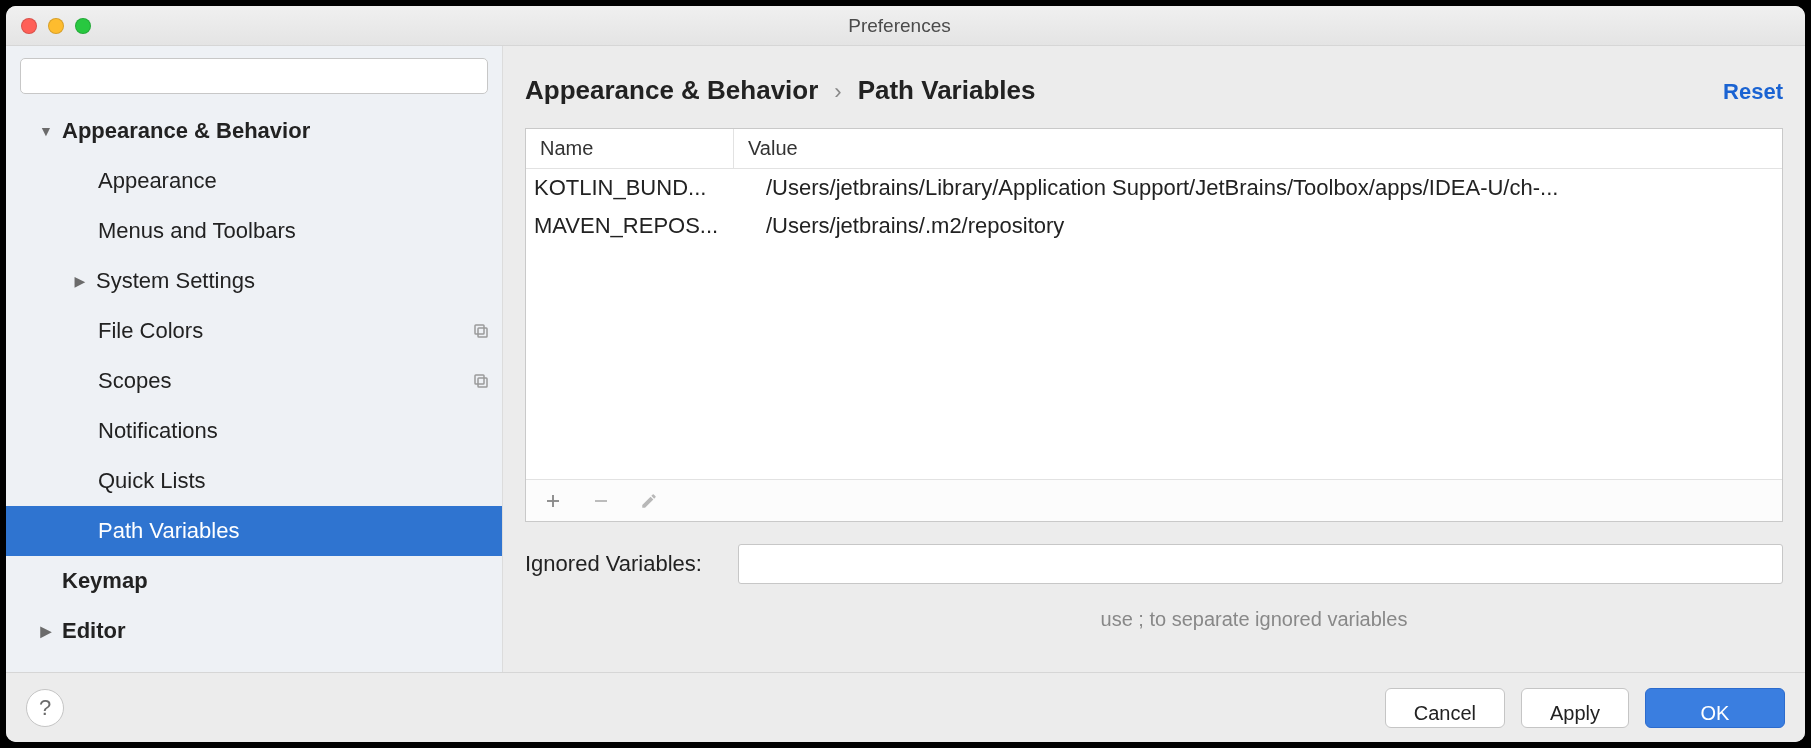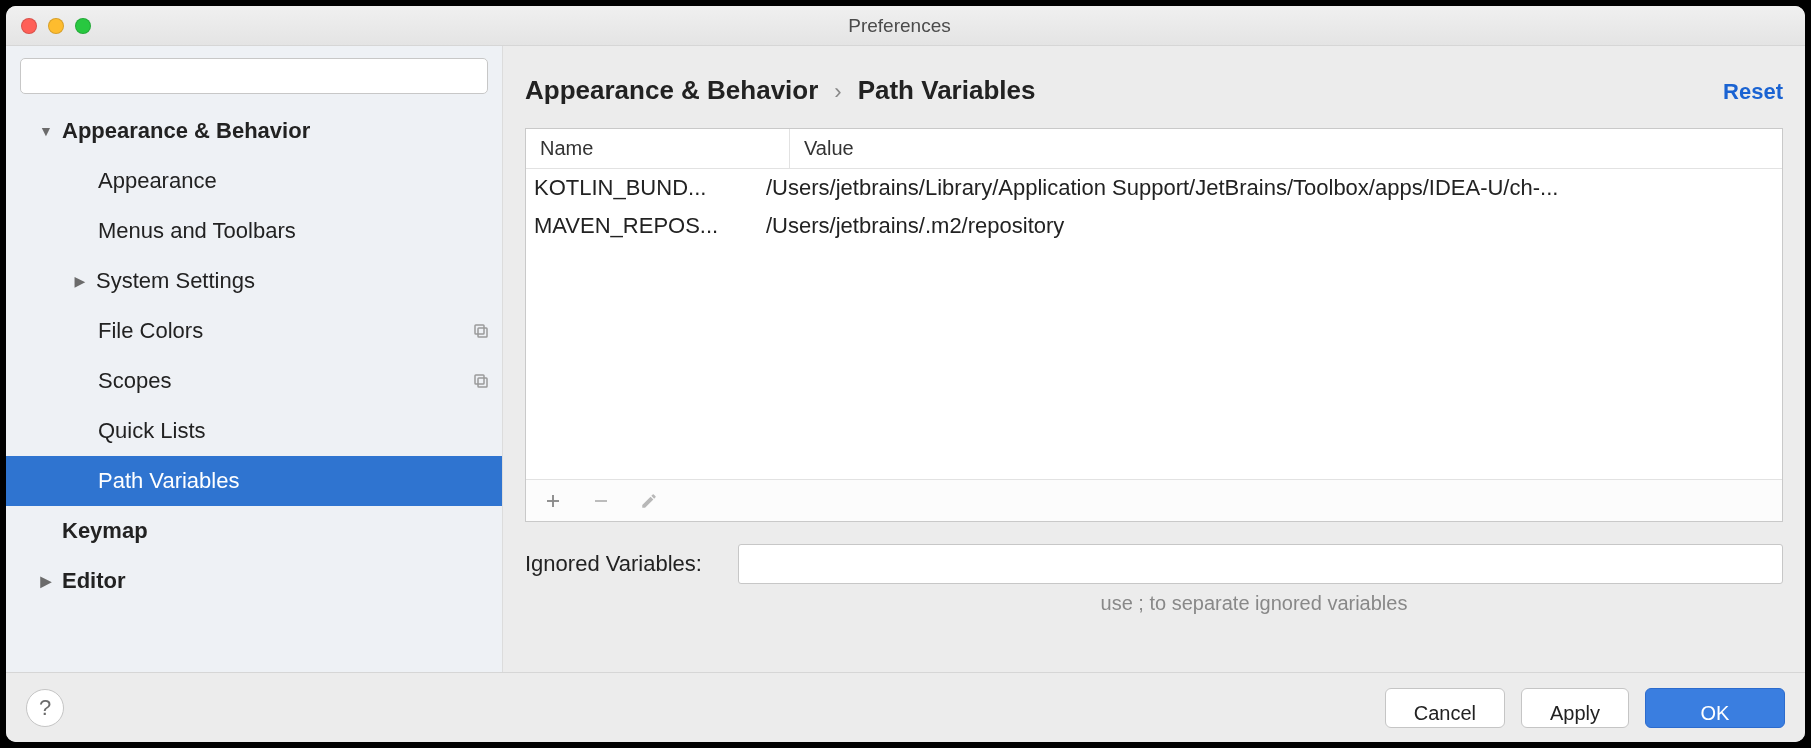--- a/index.html
+++ b/index.html
@@ -106,41 +106,41 @@
 .reset { margin-left:auto; color:#1a63d2; font-size:22px; font-weight:600; cursor:pointer;margin-top:15px; }
 .table-wrap {
   margin-top: 22px;
   border: 1px solid #c9c9c9;
   background:#fff;
   display:flex;
   flex-direction: column;
 }
 .thead { display:flex; height:40px; background:#fff; border-bottom:1px solid #e2e2e2; }
 .th { display:flex; align-items:center; padding:0 14px; font-size:20px; color:#333; }
-.th.name { width: 264px; border-right:1px solid #e2e2e2; }
+.th.name { width: 208px; border-right:1px solid #e2e2e2; }
 .th.value { flex:1; }
 .tbody-area { height: 310px; overflow:hidden; }
 .trow { display:flex; height:38px; align-items:center; }
 .td { padding:0 8px; font-size:22px; color:#222; white-space:nowrap; overflow:hidden; text-overflow:ellipsis; }
 .td.name { width:232px; }
 .td.value { flex:1; }
 .tfoot {
   height: 42px;
   border-top: 1px solid #e2e2e2;
   display:flex;
   align-items:center;
   gap: 30px;
   padding: 0 18px;
   background:#fcfcfc;
 }
 .tool-btn { color:#8a8a8a; font-size:22px; line-height:1; cursor:pointer; }
 .ign-row { display:flex; align-items:center; gap:36px; margin-top:22px; }
 .ign-label { font-size:22px; color:#222; }
 .ign-input { flex:1; height:40px; border:1px solid #c7c7c7; border-radius:3px; padding:0 10px; font-size:20px; background:#fff; }
-.ign-hint { font-size:20px; color:#888; text-align:center; margin-top:8px; padding-left:200px; }
+.ign-hint { font-size:20px; color:#888; text-align:center; margin-top:24px; padding-left:200px; }
 .footer {
   height: 70px;
   border-top: 1px solid #d6d6d6;
   background:#ececec;
   display:flex;
   align-items:center;
   padding: 0 20px;
 }
 .help {
   width:38px; height:38px; border-radius:50%; border:1px solid #c5c5c5; background:#fff;
@@ -207,20 +207,23 @@
             </span>
           </div>
           <div class="tree-item child">
             <span>Scopes</span>
             <span class="trail-icon">
               <svg width="18" height="18" viewBox="0 0 24 24" fill="none" stroke="#9b9b9b" stroke-width="2">
                 <rect x="8" y="8" width="12" height="12" rx="1"></rect>
                 <rect x="4" y="4" width="12" height="12" rx="1"></rect>
               </svg>
             </span>
+          </div>
+          <div class="tree-item child">
+            <span>Notifications</span>
           </div>
           <div class="tree-item child">
             <span>Quick Lists</span>
           </div>
           <div class="tree-item child selected">
             <span>Path Variables</span>
           </div>
           <div class="tree-item bold" style="padding-left: 28px;">
             <span class="caret"></span>
             <span>Keymap</span>

